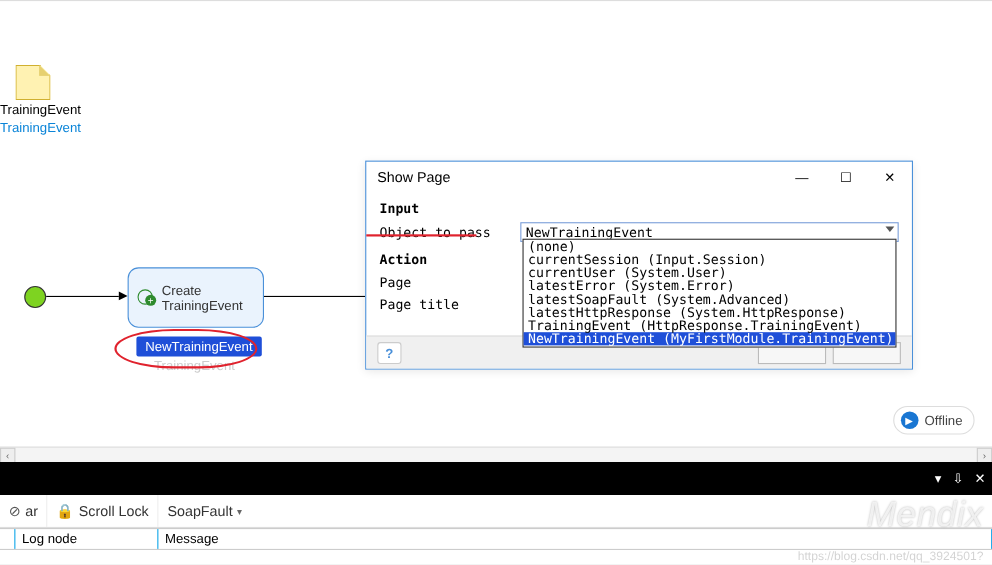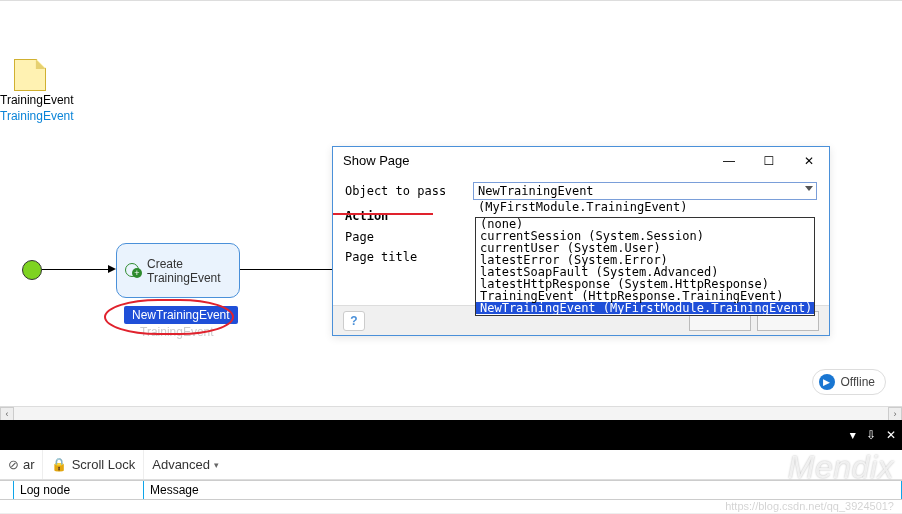--- a/index.html
+++ b/index.html
@@ -381,40 +381,41 @@
   <div class="arrow-line" style="left:240px; top:268px; width:92px; height:1px;"></div>
 
   <div class="dialog">
     <div class="dialog-title">
       <span class="t">Show Page</span>
       <span class="btn">—</span>
       <span class="btn">☐</span>
       <span class="btn">✕</span>
     </div>
     <div class="dialog-body" style="position:relative;">
+      <div class="section-h">Input</div>
       <div class="row">
         <span class="lab">Object to pass</span>
         <div class="object-field">
           <span>NewTrainingEvent (MyFirstModule.TrainingEvent)</span>
           <span class="chev"></span>
         </div>
       </div>
       <div class="red-underline" style="left:0px; top:38px; width:100px;"></div>
 
       <div class="section-h" style="margin-top:8px;">Action</div>
       <div class="row">
           <span class="lab">Page</span>
         </div>
       <div class="row">
           <span class="lab">Page title</span>
         </div>
 
       <div class="dropdown-list">
         <div class="opt">(none)</div>
-        <div class="opt">currentSession (System.Session)</div>
+        <div class="opt">currentSession (Input.Session)</div>
         <div class="opt">currentUser (System.User)</div>
         <div class="opt">latestError (System.Error)</div>
         <div class="opt">latestSoapFault (System.Advanced)</div>
         <div class="opt">latestHttpResponse (System.HttpResponse)</div>
         <div class="opt">TrainingEvent (HttpResponse.TrainingEvent)</div>
         <div class="opt sel">NewTrainingEvent (MyFirstModule.TrainingEvent)</div>
       </div>
       <div class="red-underline" style="left:144px; top:116px; width:130px;"></div>
       <div class="red-circle" style="left:142px; top:122px; width:290px; height:16px; border-radius:50%/90%;"></div>
     </div>
@@ -447,21 +448,21 @@
 <div class="toolbar">
   <div class="item">
     <span class="ico">⊘</span>
     <span>ar</span>
   </div>
   <div class="item">
     <span class="ico">🔒</span>
     <span>Scroll Lock</span>
   </div>
   <div class="item" style="border-right:none;">
-    <span>Advanced</span>
+    <span>SoapFault</span>
     <span class="chev">▾</span>
   </div>
 </div>
 
 <div class="grid-head">
   <div class="col c1"></div>
   <div class="col c2">Log node</div>
   <div class="col c3">Message</div>
 </div>
 <div class="grid-row"></div>

